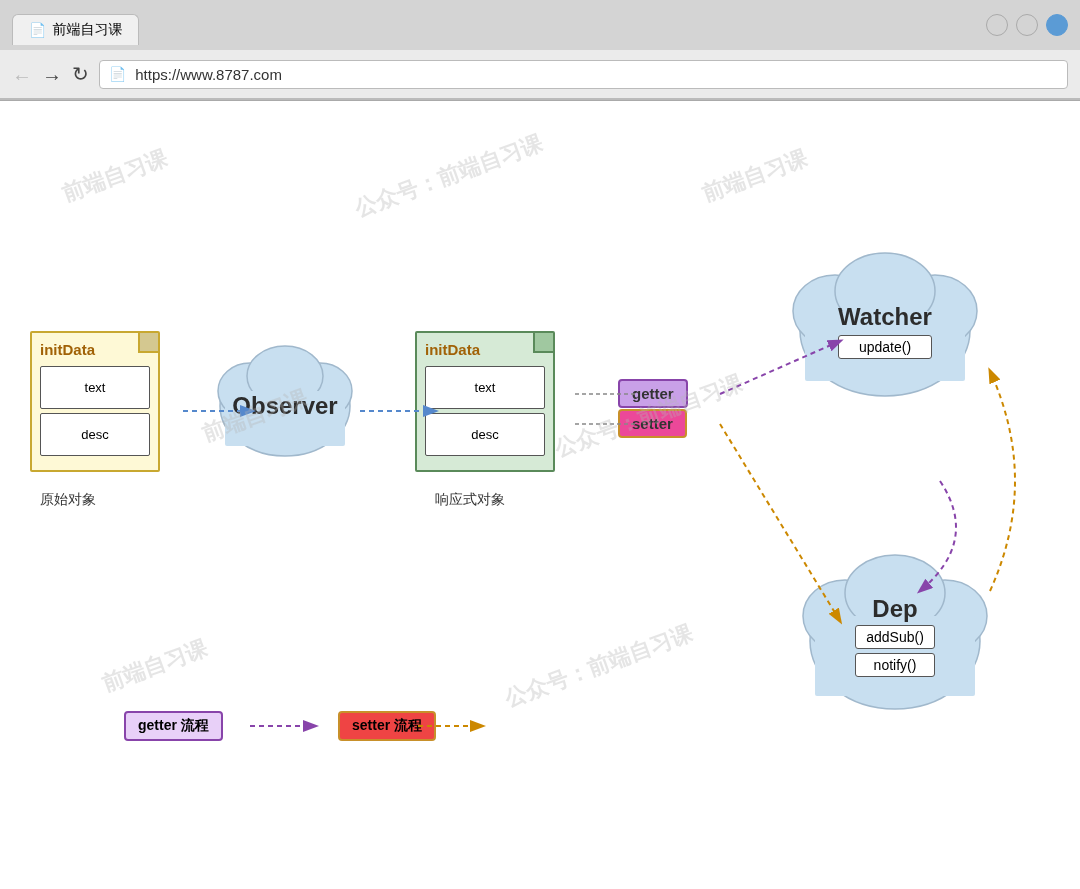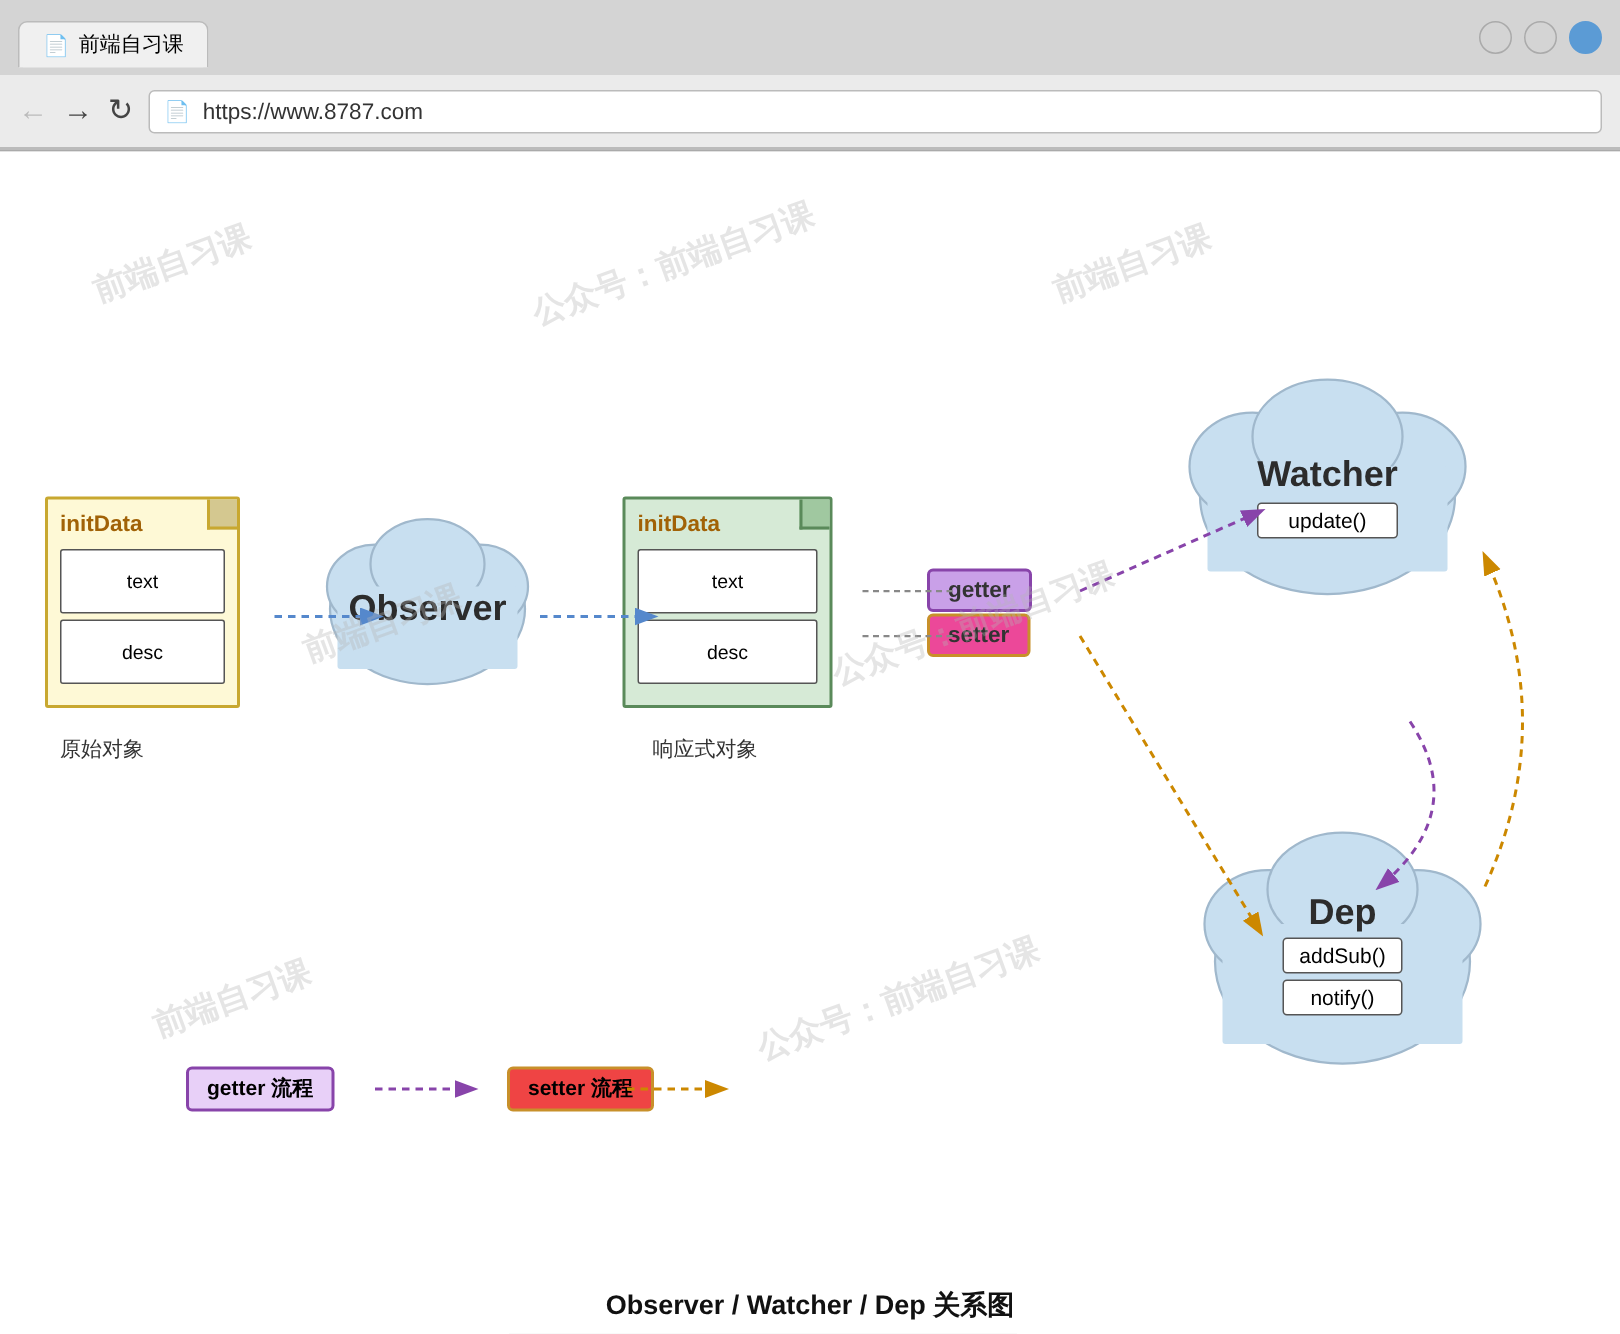--- a/index.html
+++ b/index.html
@@ -382,14 +382,13 @@
     </div>
   </div>
 
   <div class="legend-getter" style="left:100px; top:610px;margin-left:24px;">
     <span>getter 流程</span>
   </div>
   <div class="legend-setter" style="left:338px; top:610px;">
     <span>setter 流程</span>
   </div>
 
-  <div class="diagram-title">Observer / Watcher / Dep 关系图</div>
 </div>
 
 </body></html>

